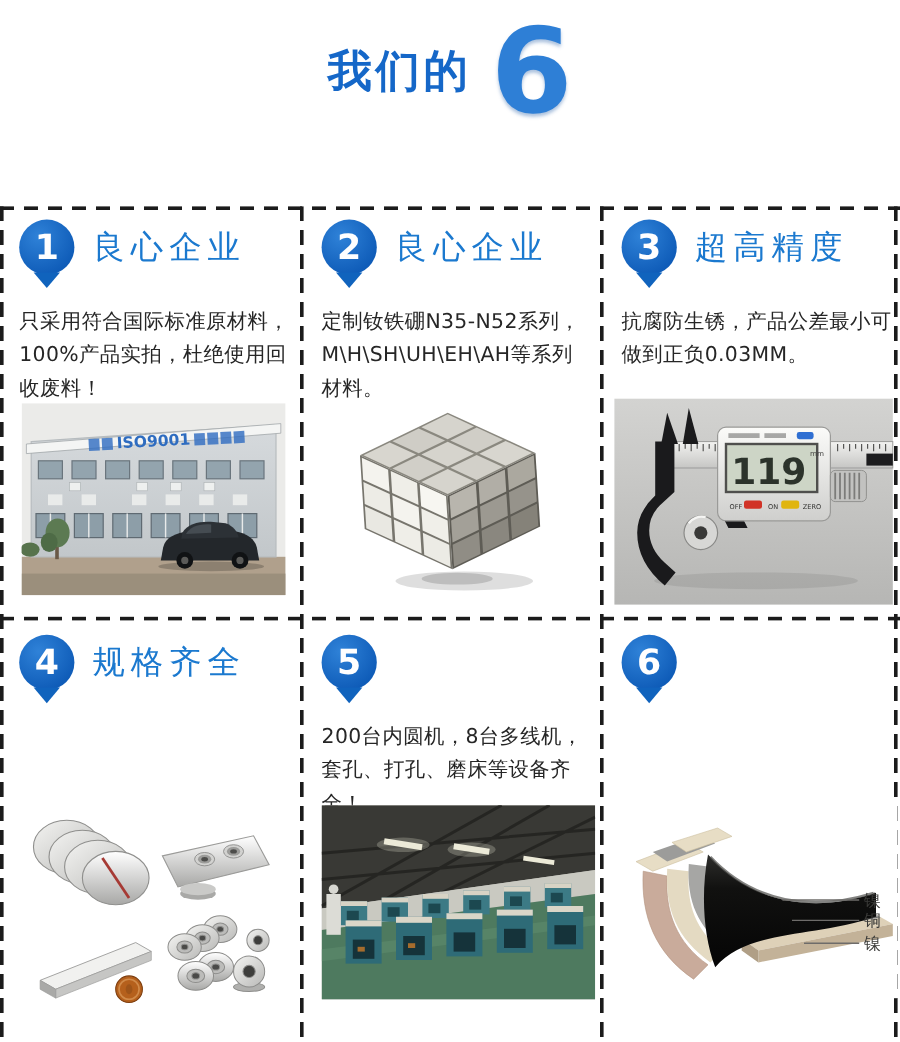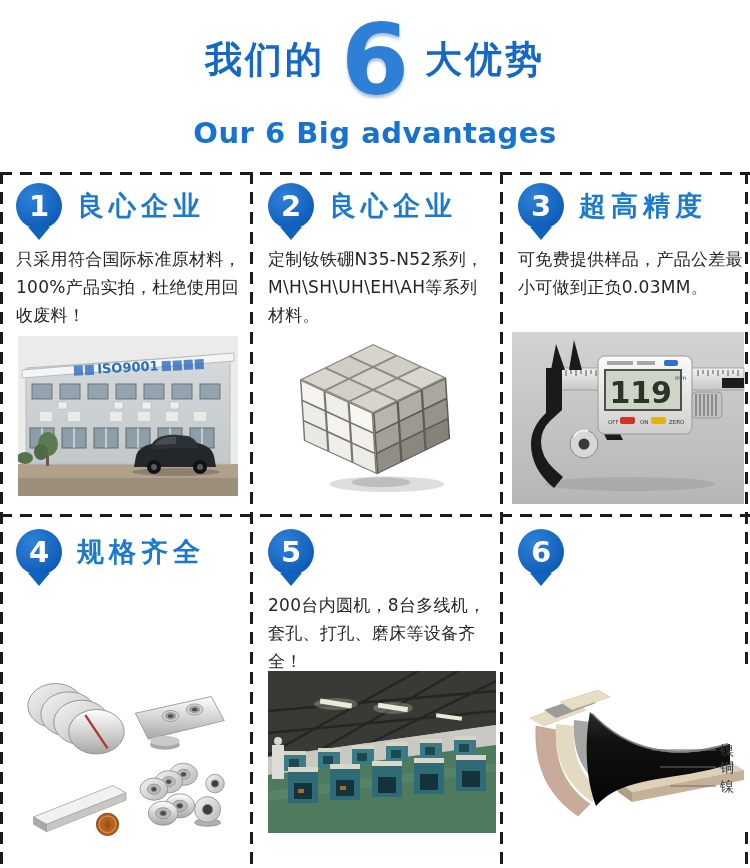--- a/index.html
+++ b/index.html
@@ -23,37 +23,35 @@
            background:repeating-linear-gradient(to bottom,#1b1b1b 0 12px,transparent 12px 20px); }
   
   .cell { position:absolute; width:226px; }
   .head { display:flex; align-items:center; gap:15px; height:48px; }
   .pin  { position:relative; width:46px; height:46px; flex:0 0 46px;
           background:radial-gradient(circle at 35% 30%, #2f82d8, #0f5cb8 75%);
           border-radius:50%; display:flex; align-items:center; justify-content:center; }
   .pin::after { content:""; position:absolute; bottom:-11px; left:50%; transform:translateX(-50%);
           border:11px solid transparent; border-top:13px solid #1063bd; border-bottom:0; }
   .pin-num { color:#ffffff; font-size:29px; font-weight:bold; }
-  .card-title { font-size:27px; font-weight:bold; color:#1b79cf; letter-spacing:5px; white-space:nowrap; }
-  .card-body { margin-top:15px; font-size:17px; line-height:1.66; color:#262626; letter-spacing:.3px; }
+  .card-title { font-size:27px; font-weight:normal; color:#1b79cf; letter-spacing:5px; white-space:nowrap; }
+  .card-body { margin-top:24px; font-size:17px; line-height:1.66; color:#262626; letter-spacing:.3px; }
   .photo { position:absolute; }
   svg text { font-family:"DejaVu Sans","Liberation Sans",sans-serif; }
 </style>
 </head>
 <body>
 
 <div class="page">
 
   <div class="hdr">
     <div class="hdr-line">
       <span class="hdr-zh">我们的</span>
       <span class="hdr-num">6</span>
-      <span class="hdr-zh">大优势</span>
-    </div>
-    <div class="hdr-sub">Our 6 Big advantages</div>
+    </div>
   </div>
 
   <div class="hline" style="top:172px;"></div>
   <div class="hline" style="top:514px;"></div>
   <div class="vline" style="left:0;"></div>
   <div class="vline" style="left:250px;"></div>
   <div class="vline" style="left:500px;"></div>
   <div class="vline" style="left:745px;"></div>
 
   <div class="cell" style="left:16px; top:182px; height:332px;">
@@ -189,21 +187,21 @@
     </svg>
   </div>
 
   <div class="cell" style="left:518px; top:182px; height:332px;">
     <div class="head">
       <span class="pin">
         <span class="pin-num">3</span>
       </span>
       <span class="card-title">超高精度</span>
     </div>
-    <div class="card-body">可免费提供样品，产品公差最小可做到正负0.03MM。</div>
+    <div class="card-body">抗腐防生锈，产品公差最小可做到正负0.03MM。</div>
     <svg class="photo" style="left:-10px; top:150px;" width="240" height="172" viewBox="0 0 232 172">
       <defs>
         <linearGradient id="cpBg" x1="0" y1="0" x2="0" y2="1">
           <stop offset="0" stop-color="#d3d3d1"></stop>
             <stop offset="1" stop-color="#b6b6b4"></stop>
         </linearGradient>
         <linearGradient id="cpBody" x1="0" y1="0" x2="0" y2="1">
           <stop offset="0" stop-color="#fbfbf9"></stop>
             <stop offset="1" stop-color="#cfcfcd"></stop>
         </linearGradient>

